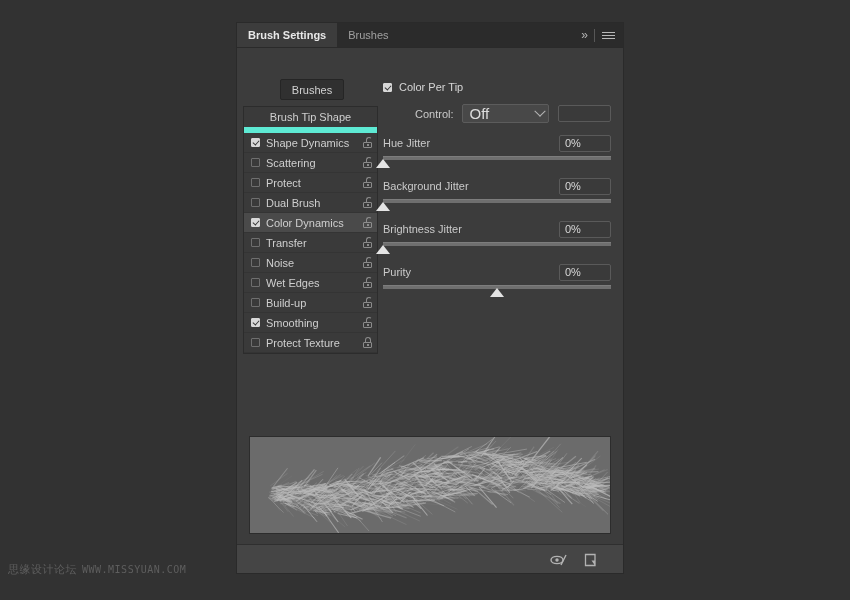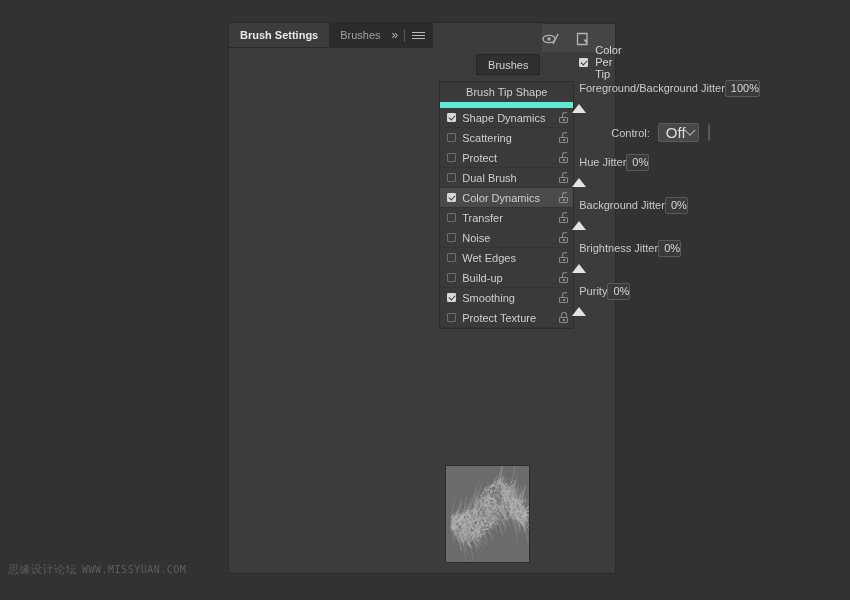--- a/index.html
+++ b/index.html
@@ -7,26 +7,26 @@
     width:850px;height:600px;
     background:#323232;
     font-family:"Liberation Sans","DejaVu Sans",sans-serif;
     font-size:11px;
     color:#c8c8c8;
     overflow:hidden;
     position:relative;
   }
   
   #panel{
-    position:absolute;left:228px;top:22px;
+    position:absolute;left:236px;top:22px;
     width:388px;height:552px;
     background:#3c3c3c;
     border:1px solid #2a2a2a;
     box-sizing:border-box;
-    display:flex;
+    display:flex;flex-direction:column;
   }
   
   #tabbar{
     height:24px;background:#2b2b2b;
     display:flex;align-items:stretch;
     position:relative;flex:none;
     border-bottom:1px solid #2a2a2a;
   }
   .tab{
     display:flex;align-items:center;
@@ -299,30 +299,20 @@
         </div>
     </div>
 
     <div id="right">
 
       <div class="apply-row">
         <span class="cb on"></span>
         <span class="apply-label">Color Per Tip</span>
       </div>
 
-      <div class="ctrl">
-        <div class="ctrl-head">
-          <span class="ctrl-name">Foreground/Background Jitter</span>
-          <span class="numfield">100%</span>
-        </div>
-        <div class="slider">
-          <div class="track"></div>
-          <div class="thumb" style="left:100%"></div>
-        </div>
-      </div>
 
       <div class="control-row">
         <span class="control-lbl">Control:</span>
         <span class="select">
           <span class="sv">Off</span>
           <span class="dn"></span>
         </span>
         <span class="blankfield"></span>
       </div>
 

